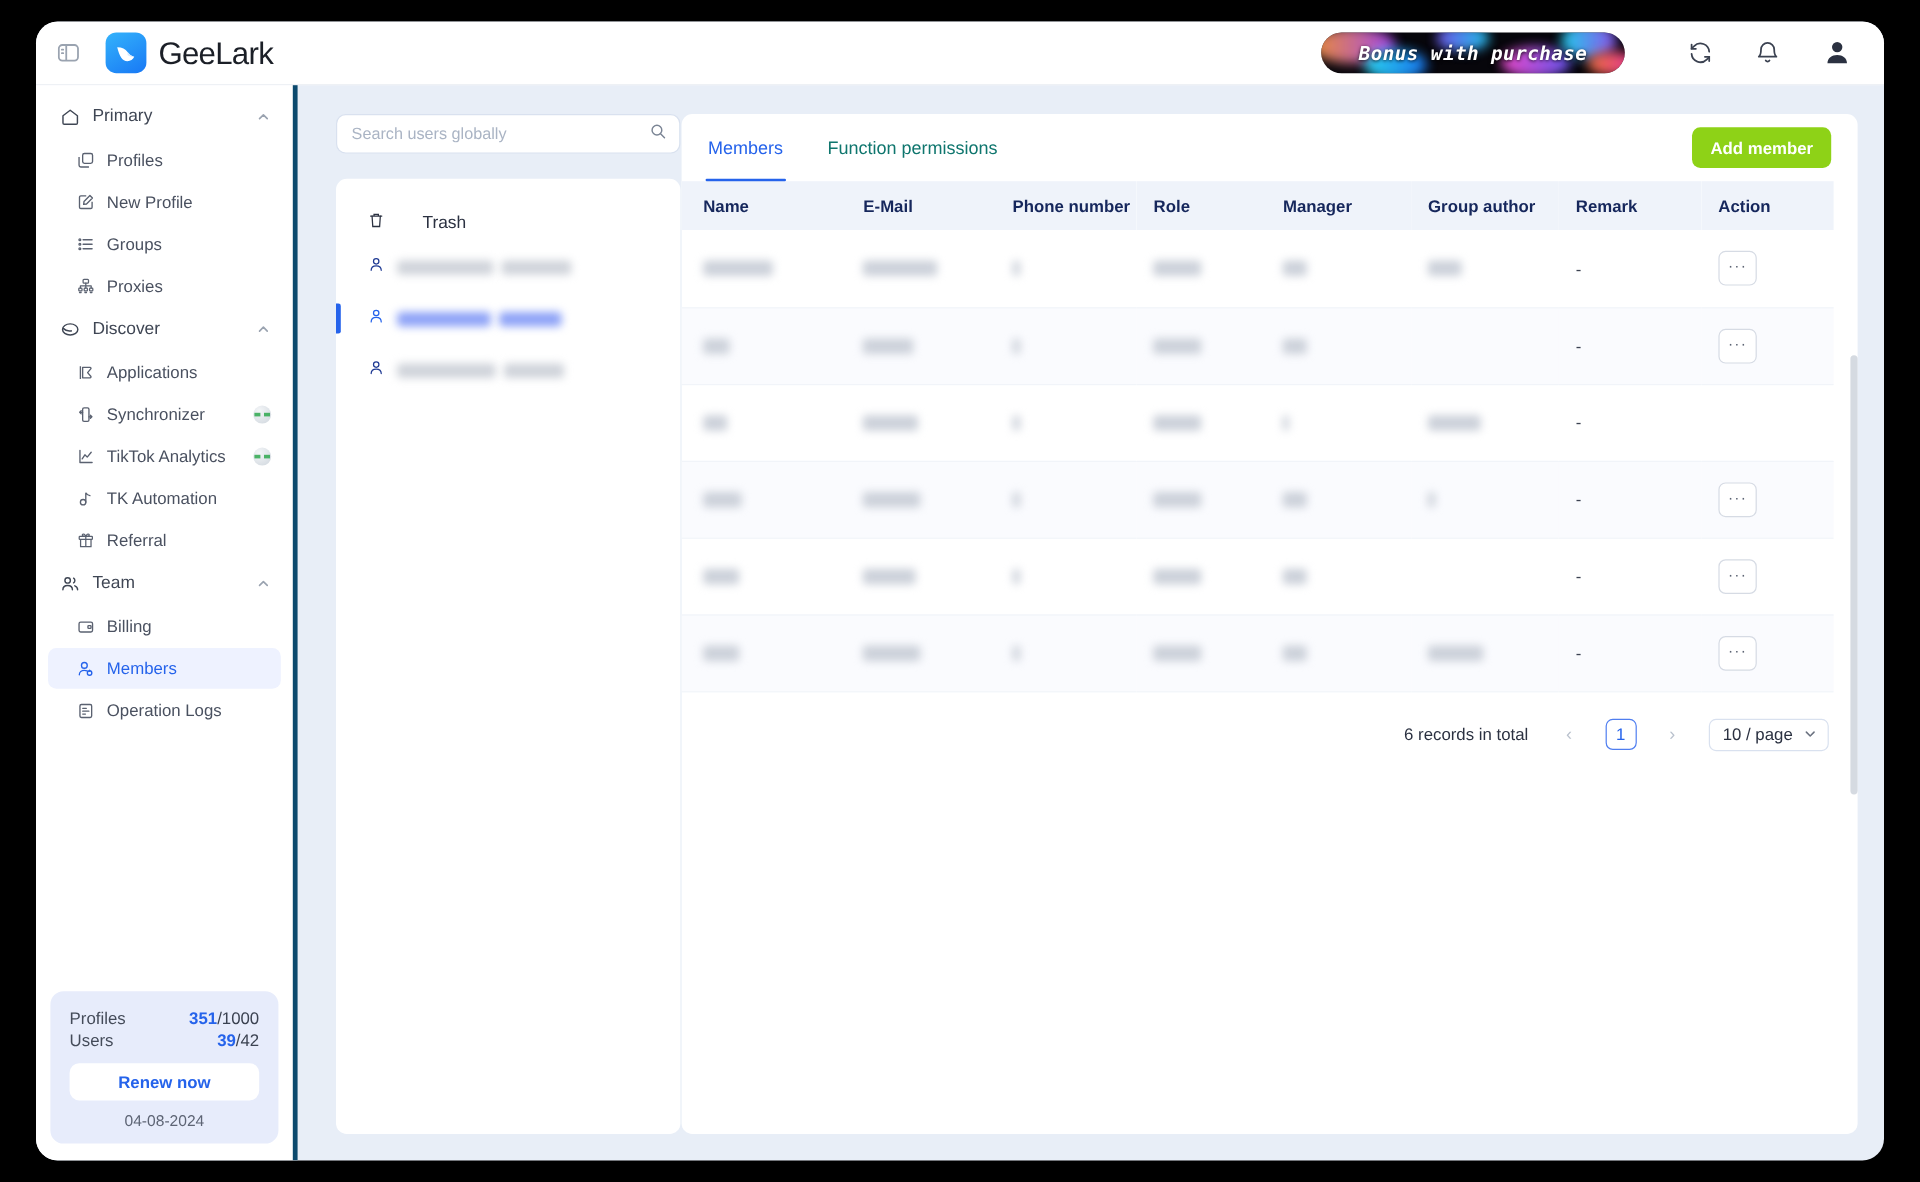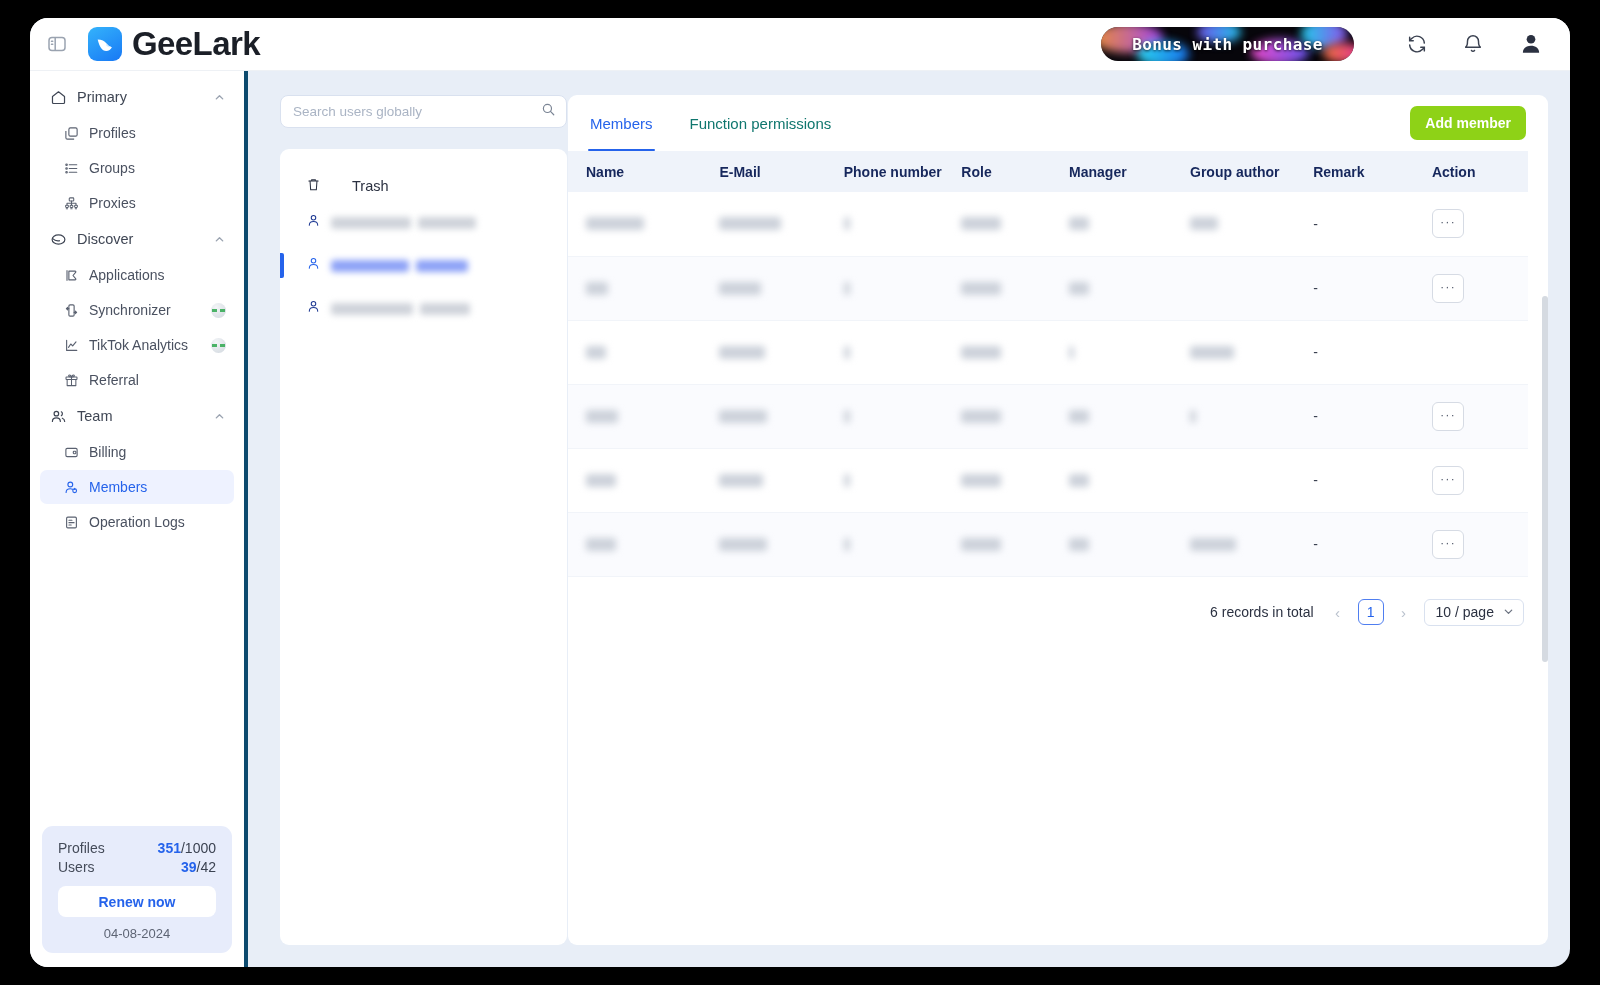--- a/index.html
+++ b/index.html
@@ -39,35 +39,36 @@
     display: flex; align-items: center; gap: 10px;
     margin-left: 18px;
   }
   .brand-logo {
     width: 34px; height: 34px;
     border-radius: 9px;
     background: linear-gradient(150deg, #34b3fb 0%, #1878f5 100%);
     display: flex; align-items: center; justify-content: center;
   }
   .brand-name {
-    font-size: 33px;
-    font-weight: 700;
+    font-size: 26px;
+    font-weight: 400;
     color: #1b1f27;
     letter-spacing: -0.6px;
   }
   .topbar-spacer { flex: 1 1 auto; }
   .promo-banner {
     position: relative;
     width: 253px; height: 34px;
     border-radius: 17px;
     background: #07060b;
     overflow: hidden;
     display: flex; align-items: center; justify-content: center;
     cursor: pointer;
     margin-right: 24px;
+    font-style: italic;
   }
   .blob { position: absolute; border-radius: 50%; filter: blur(5px); opacity: .92; }
   .b1 { width: 70px; height: 30px; left: -8px;  top: -4px;  background: linear-gradient(90deg,#ff9a3c,#b14cff); }
   .b2 { width: 52px; height: 26px; left: 36px;  top: 14px;  background: linear-gradient(90deg,#2ee6ff,#1a7bff); }
   .b3 { width: 44px; height: 22px; left: 96px;  top: -6px;  background: linear-gradient(90deg,#7a5cff,#24d4ff); }
   .b4 { width: 58px; height: 26px; left: 150px; top: 12px;  background: linear-gradient(90deg,#ff4fd8,#6a5cff); }
   .b5 { width: 46px; height: 30px; left: 200px; top: -8px;  background: linear-gradient(90deg,#22e0ff,#9a5bff); }
   .b6 { width: 40px; height: 20px; left: 222px; top: 16px;  background: linear-gradient(90deg,#ff7a3d,#ff3ca8); }
   .promo-text {
     position: relative; z-index: 2;
@@ -335,21 +336,21 @@
     background: transparent;
   }
   .scrollbar-thumb {
     width: 6px; height: 366px;
     background: #d5dae1;
     border-radius: 3px;
     cursor: pointer;
   }
   .pagination {
     display: flex; align-items: center; justify-content: flex-end;
-    gap: 12px;
+    gap: 22px;
     padding: 22px 4px 0 0;
     flex: 0 0 auto;
   }
   .rec-total { font-size: 14px; color: #2b3141; margin-right: 4px; }
   .pg-arrow {
     width: 16px; height: 26px;
     display: flex; align-items: center; justify-content: center;
     color: #b9c1cd; font-size: 15px; cursor: pointer;
   }
   .pg-num {
@@ -454,20 +455,29 @@
           <span class="iicon">
             <svg width="15" height="15" viewBox="0 0 20 20" fill="none" stroke="#5a6170" stroke-width="1.5">
               <rect x="6.5" y="2.5" width="11" height="11" rx="2"></rect>
                 <path d="M13.5 17.5h-9a2 2 0 0 1-2-2v-9"></path>
             </svg>
           </span>
           <span class="ilabel">Profiles</span>
         </div>
         <div class="nav-item">
           <span class="iicon">
+            <svg width="15" height="15" viewBox="0 0 20 20" fill="none" stroke="#5a6170" stroke-width="1.5" stroke-linejoin="round">
+              <path d="M10.5 3H4.5A1.5 1.5 0 0 0 3 4.5v11A1.5 1.5 0 0 0 4.5 17h11a1.5 1.5 0 0 0 1.5-1.5V9.5"></path>
+              <path d="M14.6 2.6 17.4 5.4 10.8 12 7.6 12.4 8 9.2z"></path>
+            </svg>
+          </span>
+          <span class="ilabel">New Profile</span>
+        </div>
+        <div class="nav-item">
+          <span class="iicon">
             <svg width="15" height="15" viewBox="0 0 20 20" fill="none" stroke="#5a6170" stroke-width="1.5" stroke-linecap="round">
               <path d="M7 5h10M7 10h10M7 15h10"></path>
                 <circle cx="3.4" cy="5" r="1"></circle>
                 <circle cx="3.4" cy="10" r="1"></circle>
                 <circle cx="3.4" cy="15" r="1"></circle>
             </svg>
           </span>
           <span class="ilabel">Groups</span>
         </div>
         <div class="nav-item">
@@ -521,20 +531,29 @@
         </div>
         <div class="nav-item">
           <span class="iicon">
             <svg width="15" height="15" viewBox="0 0 20 20" fill="none" stroke="#5a6170" stroke-width="1.5" stroke-linecap="round" stroke-linejoin="round">
               <path d="M3.5 3v13.5H17"></path>
                 <path d="M6 12.5 9 8l2.6 2.6L16 5.2"></path>
             </svg>
           </span>
           <span class="ilabel">TikTok Analytics</span>
           <span class="badge-dot"></span>
+        </div>
+        <div class="nav-item">
+          <span class="iicon">
+            <svg width="15" height="15" viewBox="0 0 20 20" fill="none" stroke="#5a6170" stroke-width="1.5" stroke-linecap="round">
+              <circle cx="7" cy="14" r="3"></circle>
+                <path d="M10 14V3.5c1.2 2.2 2.6 3 4.6 3.2"></path>
+            </svg>
+          </span>
+          <span class="ilabel">TK Automation</span>
         </div>
         <div class="nav-item">
           <span class="iicon">
             <svg width="15" height="15" viewBox="0 0 20 20" fill="none" stroke="#5a6170" stroke-width="1.4" stroke-linejoin="round">
               <rect x="2.7" y="5.4" width="14.6" height="3.2" rx=".7"></rect>
                 <path d="M4.2 8.6v8.2h11.6V8.6M10 5.4v11.4"></path>
               <path d="M10 5.4C9 3 7.6 2.3 6.6 3c-1 .8-.4 2.4 3.4 2.4zM10 5.4c1-2.4 2.4-3.1 3.4-2.4 1 .8.4 2.4-3.4 2.4z"></path>
             </svg>
           </span>
           <span class="ilabel">Referral</span>

